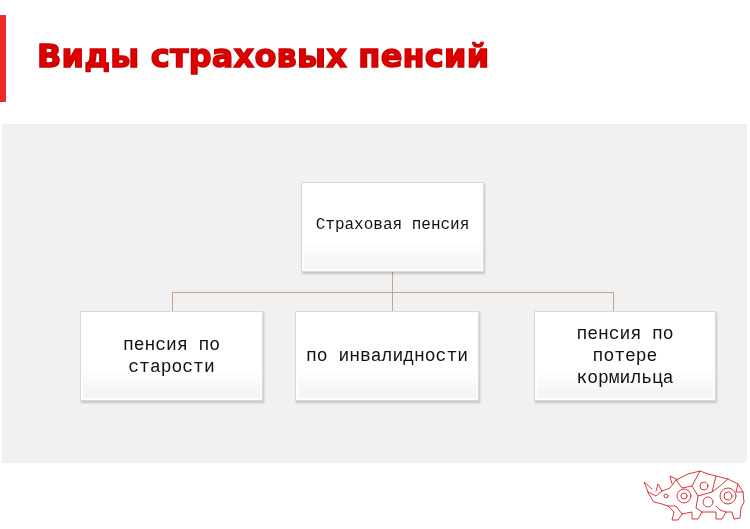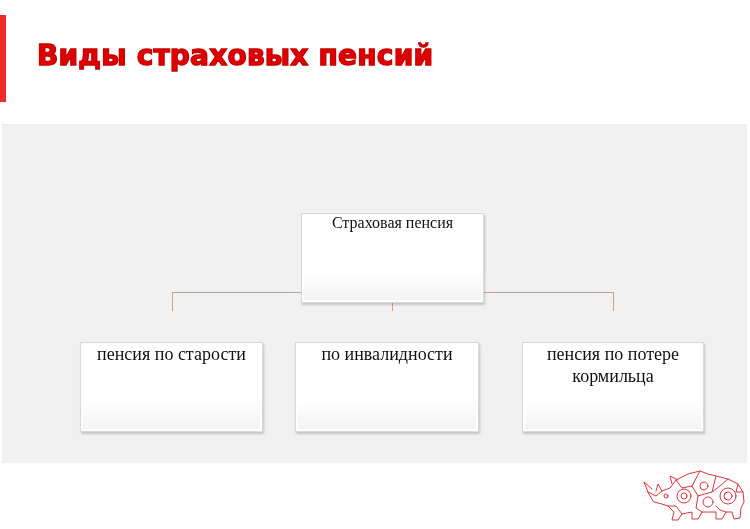--- a/index.html
+++ b/index.html
@@ -22,21 +22,21 @@
       height: 87px;
       background: #ee2a2a;
     }
     .title {
       position: absolute;
       left: 37px;
       top: 33px;
       margin: 0;
       font-family: "DejaVu Sans", sans-serif;
       font-weight: bold;
-      font-size: 28px;
+      font-size: 32px;
       letter-spacing: 0.2px;
       color: #e00000;
       -webkit-text-stroke: 1.4px #c80000;
       white-space: nowrap;
       line-height: 46px;
       transform: scaleX(1.0);
       transform-origin: left center;
     }
     .panel {
       position: absolute;
@@ -47,44 +47,44 @@
       background: #f1f1f1;
       border-top: 1px solid #ececec;
     }
     .node {
       position: absolute;
       box-sizing: border-box;
       background: linear-gradient(to bottom, #ffffff 0%, #ffffff 65%, #f3f3f3 100%);
       border: 1px solid #d9d9d9;
       box-shadow: 1px 2px 2px rgba(0,0,0,0.18), inset 0 0 0 2px #ffffff;
       display: flex;
+      align-items: center;
       justify-content: center;
       text-align: center;
       color: #111111;
-      font-family: Liberation Serif, serif;
-      margin-top: 31px;
+      font-family: Liberation Mono, monospace;
     }
     .node-root {
       left: 301px;
       top: 182px;
       width: 183px;
       height: 90px;
       font-size: 16px;
       padding-bottom: 4px;
     }
     .node-child {
       top: 311px;
       height: 90px;
       font-size: 18px;
       line-height: 22px;
       padding: 0 4px;
     }
     .node-left   { left: 80px;  width: 183px; }
     .node-middle { left: 295px; width: 184px; }
-    .node-right  { left: 522px; width: 182px; }
+    .node-right  { left: 534px; width: 182px; }
     .connector {
       position: absolute;
       background: #c9a48a;
     }
     .v-root   { left: 392px; top: 272px; width: 1px; height: 21px; }
     .h-bar    { left: 172px; top: 292px; width: 442px; height: 1px; }
     .v-left   { left: 172px; top: 292px; width: 1px; height: 19px; }
     .v-middle { left: 392px; top: 292px; width: 1px; height: 19px; }
     .v-right  { left: 613px; top: 292px; width: 1px; height: 19px; }
     .logo {

